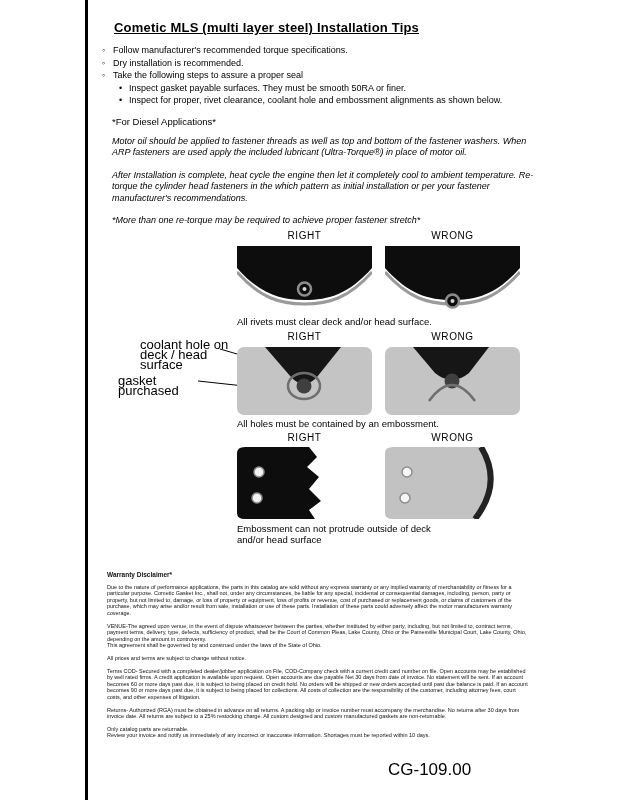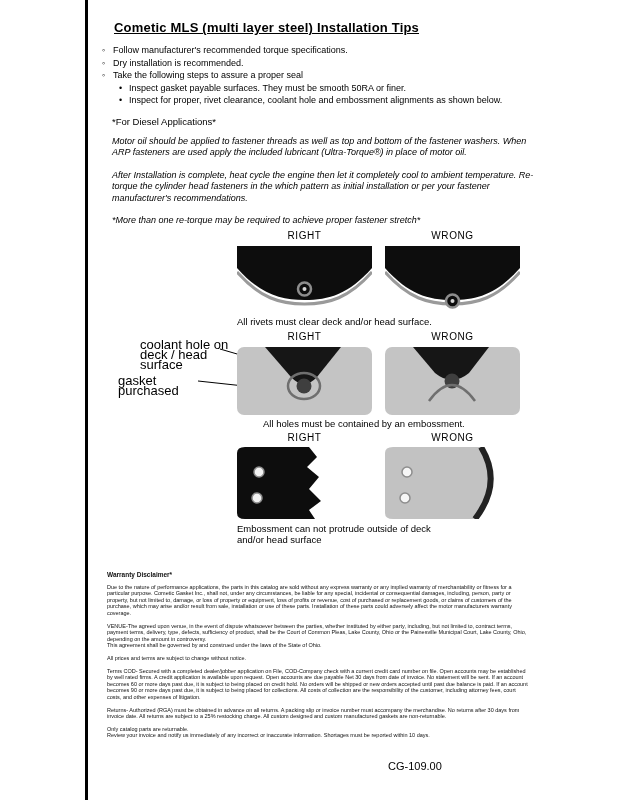--- a/index.html
+++ b/index.html
@@ -30,21 +30,21 @@
   .colhead { position:absolute; width:135px; text-align:center; font-size:10px; color:#000000; letter-spacing:0.6px; }
   .panel { position:absolute; width:135px; }
   .caption { position:absolute; left:137px; font-size:9.5px; color:#000; white-space:pre-line; line-height:11px; }
   .ptr-label { position:absolute; font-size:13px; line-height:10px; white-space:pre-line; }
   .ptr-overlay { position:absolute; pointer-events:none; }
 
   .warranty { position:absolute; left:107px; top:572px; width:424px; font-size:5.5px; line-height:6.6px; color:#111; }
   .warranty h3 { font-size:6.5px; font-weight:bold; margin:0 0 5px 0; }
   .warranty p { margin:0 0 6px 0; white-space:pre-line; }
 
-  .footer { position:absolute; left:388px; top:760px; font-size:11px; color:#000; }
+  .footer { position:absolute; left:388px; top:760px; font-size:17px; color:#000; }
 </style>
 </head>
 <body>
 
 <div class="page">
   <div class="edge-strip"></div>
 
   <div class="doc-title">Cometic MLS (multi layer steel) Installation Tips</div>
 
   <div class="tips">
@@ -120,21 +120,21 @@
       </svg>
     </div>
     <div class="panel" style="left:285px; top:119px;">
       <svg width="135" height="68" viewBox="0 0 135 68">
         <rect width="135" height="68" rx="7" fill="#c4c4c4"></rect>
         <path d="M28 0 H104 L84 26 Q67 40 50 26 Z" fill="#161616"></path>
         <circle cx="67" cy="34" r="7.5" fill="#3f3f3f"></circle>
         <path d="M44 54 Q67 22 90 54" fill="none" stroke="#6f6f6f" stroke-width="2.5"></path>
       </svg>
     </div>
-    <div class="caption" style="top:190px;margin-left:26px;">All holes must be contained by an embossment.</div>
+    <div class="caption" style="top:190px;">All holes must be contained by an embossment.</div>
 
     <div class="colhead" style="left:137px; top:204px;">RIGHT</div>
     <div class="colhead" style="left:285px; top:204px;">WRONG</div>
 
     <div class="panel" style="left:137px; top:219px;">
       <svg width="135" height="72" viewBox="0 0 135 72">
         <path d="M0 6 Q0 0 8 0 H72 L80 10 L70 20 L82 30 L72 42 L84 54 L72 63 L78 72 H8 Q0 72 0 66 Z" fill="#0d0d0d"></path>
         <circle cx="22" cy="25" r="5" fill="#f2f2f2" stroke="#8d8d8d" stroke-width="1.5"></circle>
         <circle cx="20" cy="51" r="5" fill="#f2f2f2" stroke="#8d8d8d" stroke-width="1.5"></circle>
       </svg>

